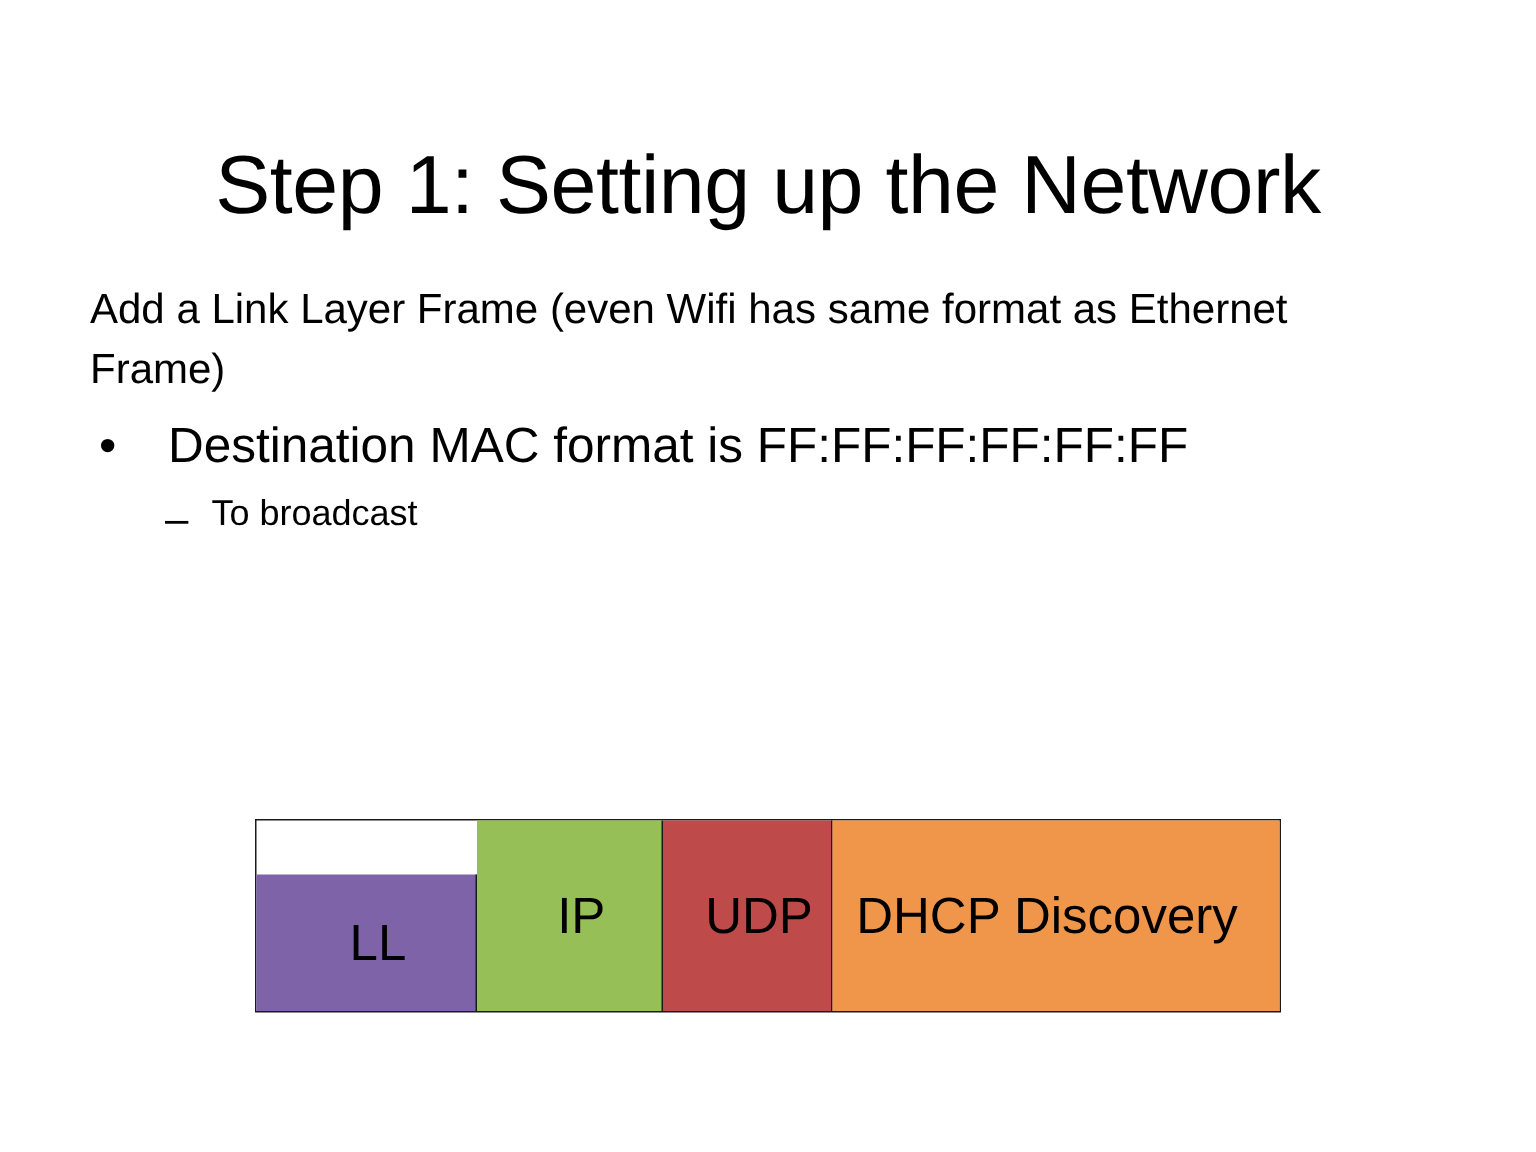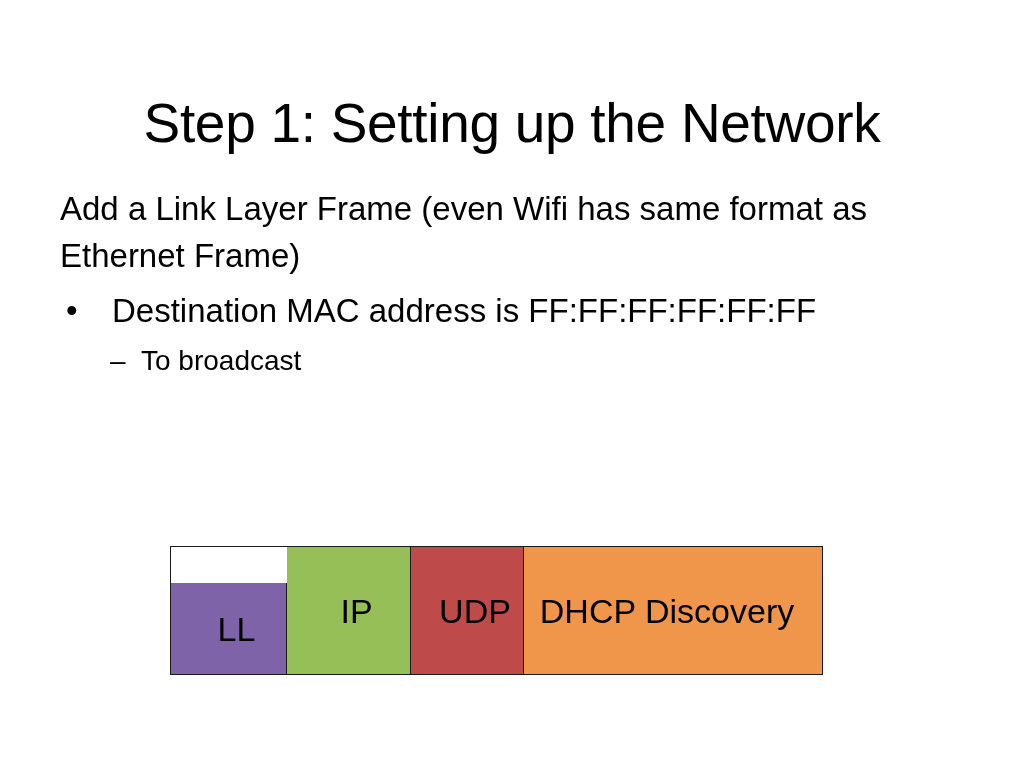--- a/index.html
+++ b/index.html
@@ -38,21 +38,21 @@
 
   
   .body-block {
     position: absolute;
     left: 60px;
     top: 186px;
     width: 920px;
   }
 
   .lead-para {
-    font-size: 33px;
+    font-size: 28px;
     line-height: 1.42;
     width: 830px;
   }
 
   .bullet-row {
     display: flex;
     align-items: flex-start;
     margin-top: 8px;
   }
   .bullet-marker {
@@ -75,21 +75,21 @@
     margin-top: 6px;
     padding-left: 50px;
   }
   .subbullet-marker {
     width: 31px;
     flex: 0 0 31px;
     font-size: 28px;
     line-height: 1.4;
   }
   .subbullet-text {
-    font-size: 28px;
+    font-size: 24px;
     line-height: 1.4;
   }
 
   
   .packet-diagram {
     position: absolute;
     left: 170px;
     top: 546px;
     height: 129px;
     display: flex;
@@ -108,40 +108,40 @@
     border-right: none;
   }
   .packet-label {
     font-size: 34px;
     line-height: 1;
     color: #000000;
     white-space: nowrap;
     position: relative;
     left: 8px;
   }
-  .seg-ll   { width: 116px; margin-top: 36px; }
+  .seg-ll   { width: 147px; margin-top: 36px; }
   .seg-ip   { width: 124px; align-items: center; }
   .seg-udp  { width: 113px; }
   .seg-dhcp { width: 298px; }
   .seg-dhcp .packet-label { left: -6px; }
 </style>
 </head>
 <body style="background: rgb(255, 255, 255); color: rgb(0, 0, 0);">
 
 <div class="slide">
 
   <h1 class="slide-title">Step 1: Setting up the Network</h1>
 
   <div class="body-block">
 
     <div class="lead-para">Add a Link Layer Frame (even Wifi has same format as Ethernet Frame)</div>
 
     <div class="bullet-row">
       <span class="bullet-marker">•</span>
-      <span class="bullet-text">Destination MAC address is FF:FF:FF:FF:FF:FF</span>
+      <span class="bullet-text">Destination MAC format is FF:FF:FF:FF:FF:FF</span>
     </div>
 
     <div class="subbullet-row">
       <span class="subbullet-marker">–</span>
       <span class="subbullet-text">To broadcast</span>
     </div>
 
   </div>
 
   <div class="packet-diagram" style="border-color: rgb(26, 26, 26);">

